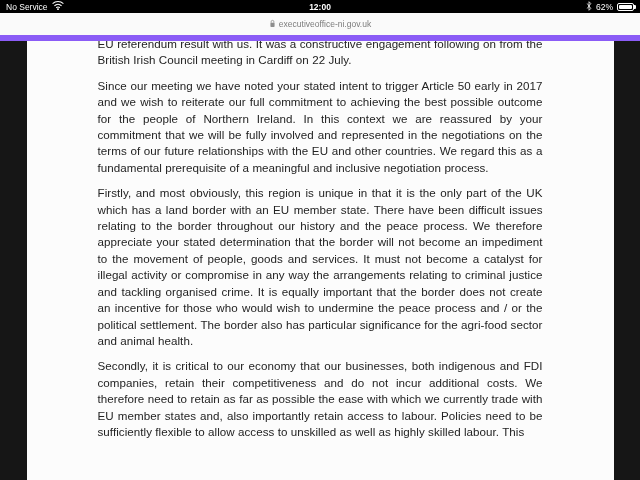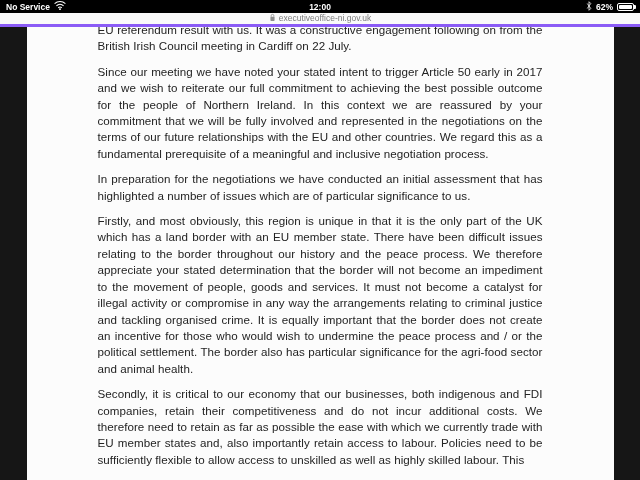--- a/index.html
+++ b/index.html
@@ -21,21 +21,20 @@
     justify-content: space-between;
     padding: 0 6px;
     font-size: 8.5px;
     position: relative;
     box-sizing: border-box;
   }
   .status-left, .status-right {
     display: flex;
     align-items: center;
     gap: 4px;
-    font-weight: bold;
   }
   .status-time {
     position: absolute;
     left: 0; right: 0;
     text-align: center;
     font-weight: bold;
     font-size: 8.5px;
     pointer-events: none;
   }
   .battery {
@@ -55,24 +54,25 @@
   .battery::after {
     content: '';
     position: absolute;
     right: -3px; top: 1px;
     width: 2px; height: 4px;
     background: #fff;
     border-radius: 0 1px 1px 0;
   }
   
   .url-bar {
-    height: 14px;
+    height: 28px;
     background: #fafafa;
-    border-bottom: 3px solid #8b5cf6;
+    border-bottom: 6px solid #8b5cf6;
     display: flex;
+    align-items: center;
     justify-content: center;
     gap: 3px;
     font-size: 8.5px;
     color: #7c7c7c;
     box-sizing: border-box;
   }
   
   .content {
     height: 453px;
     background: #161616;
@@ -135,17 +135,16 @@
       <rect x="2" y="5.5" width="6" height="6" rx="1" fill="#8e8e8e"></rect>
     </svg>
   </span>
   <span>executiveoffice-ni.gov.uk</span>
 </div>
 
 <div class="content">
   <div class="page">
     <p>EU referendum result with us. It was a constructive engagement following on from the British Irish Council meeting in Cardiff on 22 July.</p>
     <p>Since our meeting we have noted your stated intent to trigger Article 50 early in 2017 and we wish to reiterate our full commitment to achieving the best possible outcome for the people of Northern Ireland. In this context we are reassured by your commitment that we will be fully involved and represented in the negotiations on the terms of our future relationships with the EU and other countries. We regard this as a fundamental prerequisite of a meaningful and inclusive negotiation process.</p>
-    <p>In preparation for the negotiations we have conducted an initial assessment that has highlighted a number of issues which are of particular significance to us.</p>
     <p>Firstly, and most obviously, this region is unique in that it is the only part of the UK which has a land border with an EU member state. There have been difficult issues relating to the border throughout our history and the peace process. We therefore appreciate your stated determination that the border will not become an impediment to the movement of people, goods and services. It must not become a catalyst for illegal activity or compromise in any way the arrangements relating to criminal justice and tackling organised crime. It is equally important that the border does not create an incentive for those who would wish to undermine the peace process and / or the political settlement.  The border also has particular significance for the agri-food sector and animal health.</p>
     <p>Secondly, it is critical to our economy that our businesses, both indigenous and FDI companies, retain their competitiveness and do not incur additional costs. We therefore need to retain as far as possible the ease with which we currently trade with EU member states and, also importantly retain access to labour. Policies need to be sufficiently flexible to allow access to unskilled as well as highly skilled labour. This</p>
   </div>
 </div>
 
 </body></html>

